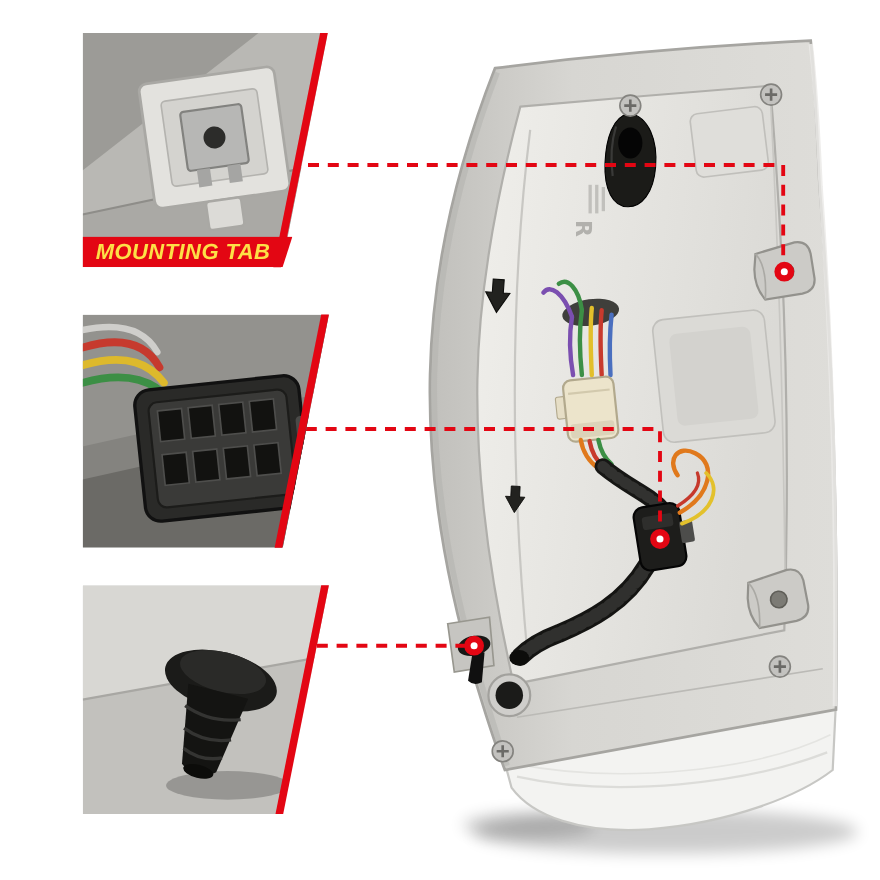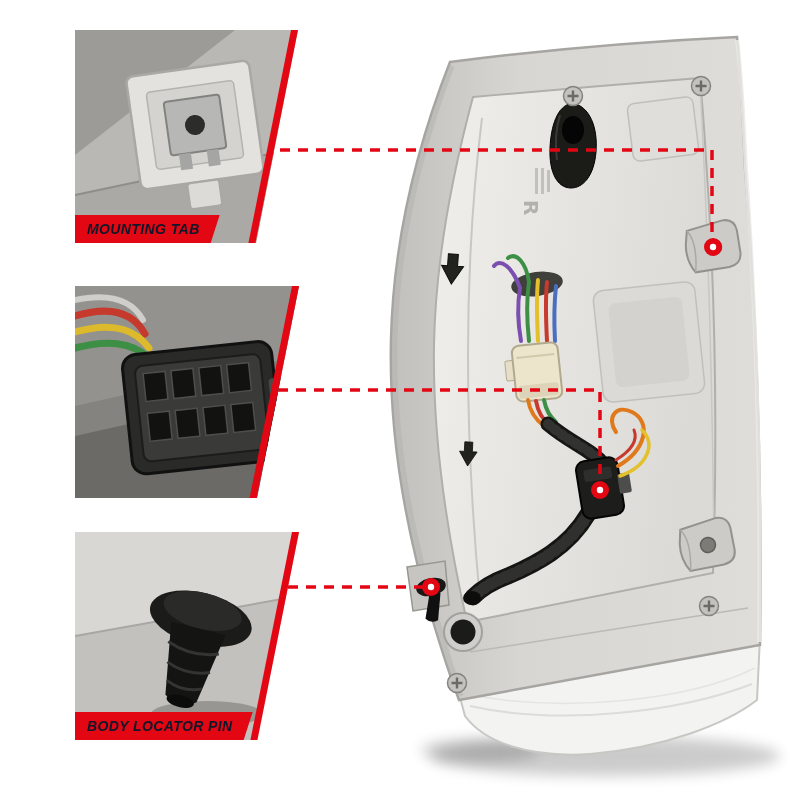--- a/index.html
+++ b/index.html
@@ -32,24 +32,24 @@
   .callout .trim {
     position: absolute; top: 0; right: 0; width: 7px; height: 100%;
     background: var(--accent);
     transform-origin: top;
     transform: skewX(-11.3deg);
   }
   .callout .banner {
     position: absolute; left: 0; bottom: 0;
     height: 28px; line-height: 28px;
     background: var(--accent);
-    color: #0f172a;
+    color: #fde047;
     font-style: italic;
     font-weight: bold;
-    font-size: 14px;
+    font-size: 20px;
     letter-spacing: 0.4px;
     white-space: nowrap;
     padding: 0 20px 0 12px;
     clip-path: polygon(0 0, 100% 0, calc(100% - 9px) 100%, 0 100%);
   }
 </style>
 </head>
 <body>
 
 <div class="stage">
@@ -285,18 +285,15 @@
         <path d="M 92 96 L 148 96 L 136 168 Q 120 182 104 168 Z" fill="#141412"></path>
         <g fill="none" stroke="#343432" stroke-width="3">
           <path d="M 94 116 Q 120 126 146 116"></path>
           <path d="M 98 136 Q 120 145 142 136"></path>
           <path d="M 102 154 Q 120 162 138 154"></path>
         </g>
         <ellipse cx="120" cy="171" rx="14" ry="6" fill="#0c0c0a"></ellipse>
       </g>
     </svg>
     <div class="trim"></div>
-    <div class="banner">
-      <span>BODY LOCATOR PIN</span>
-    </div>
   </div>
 
 </div>
 
 </body></html>

